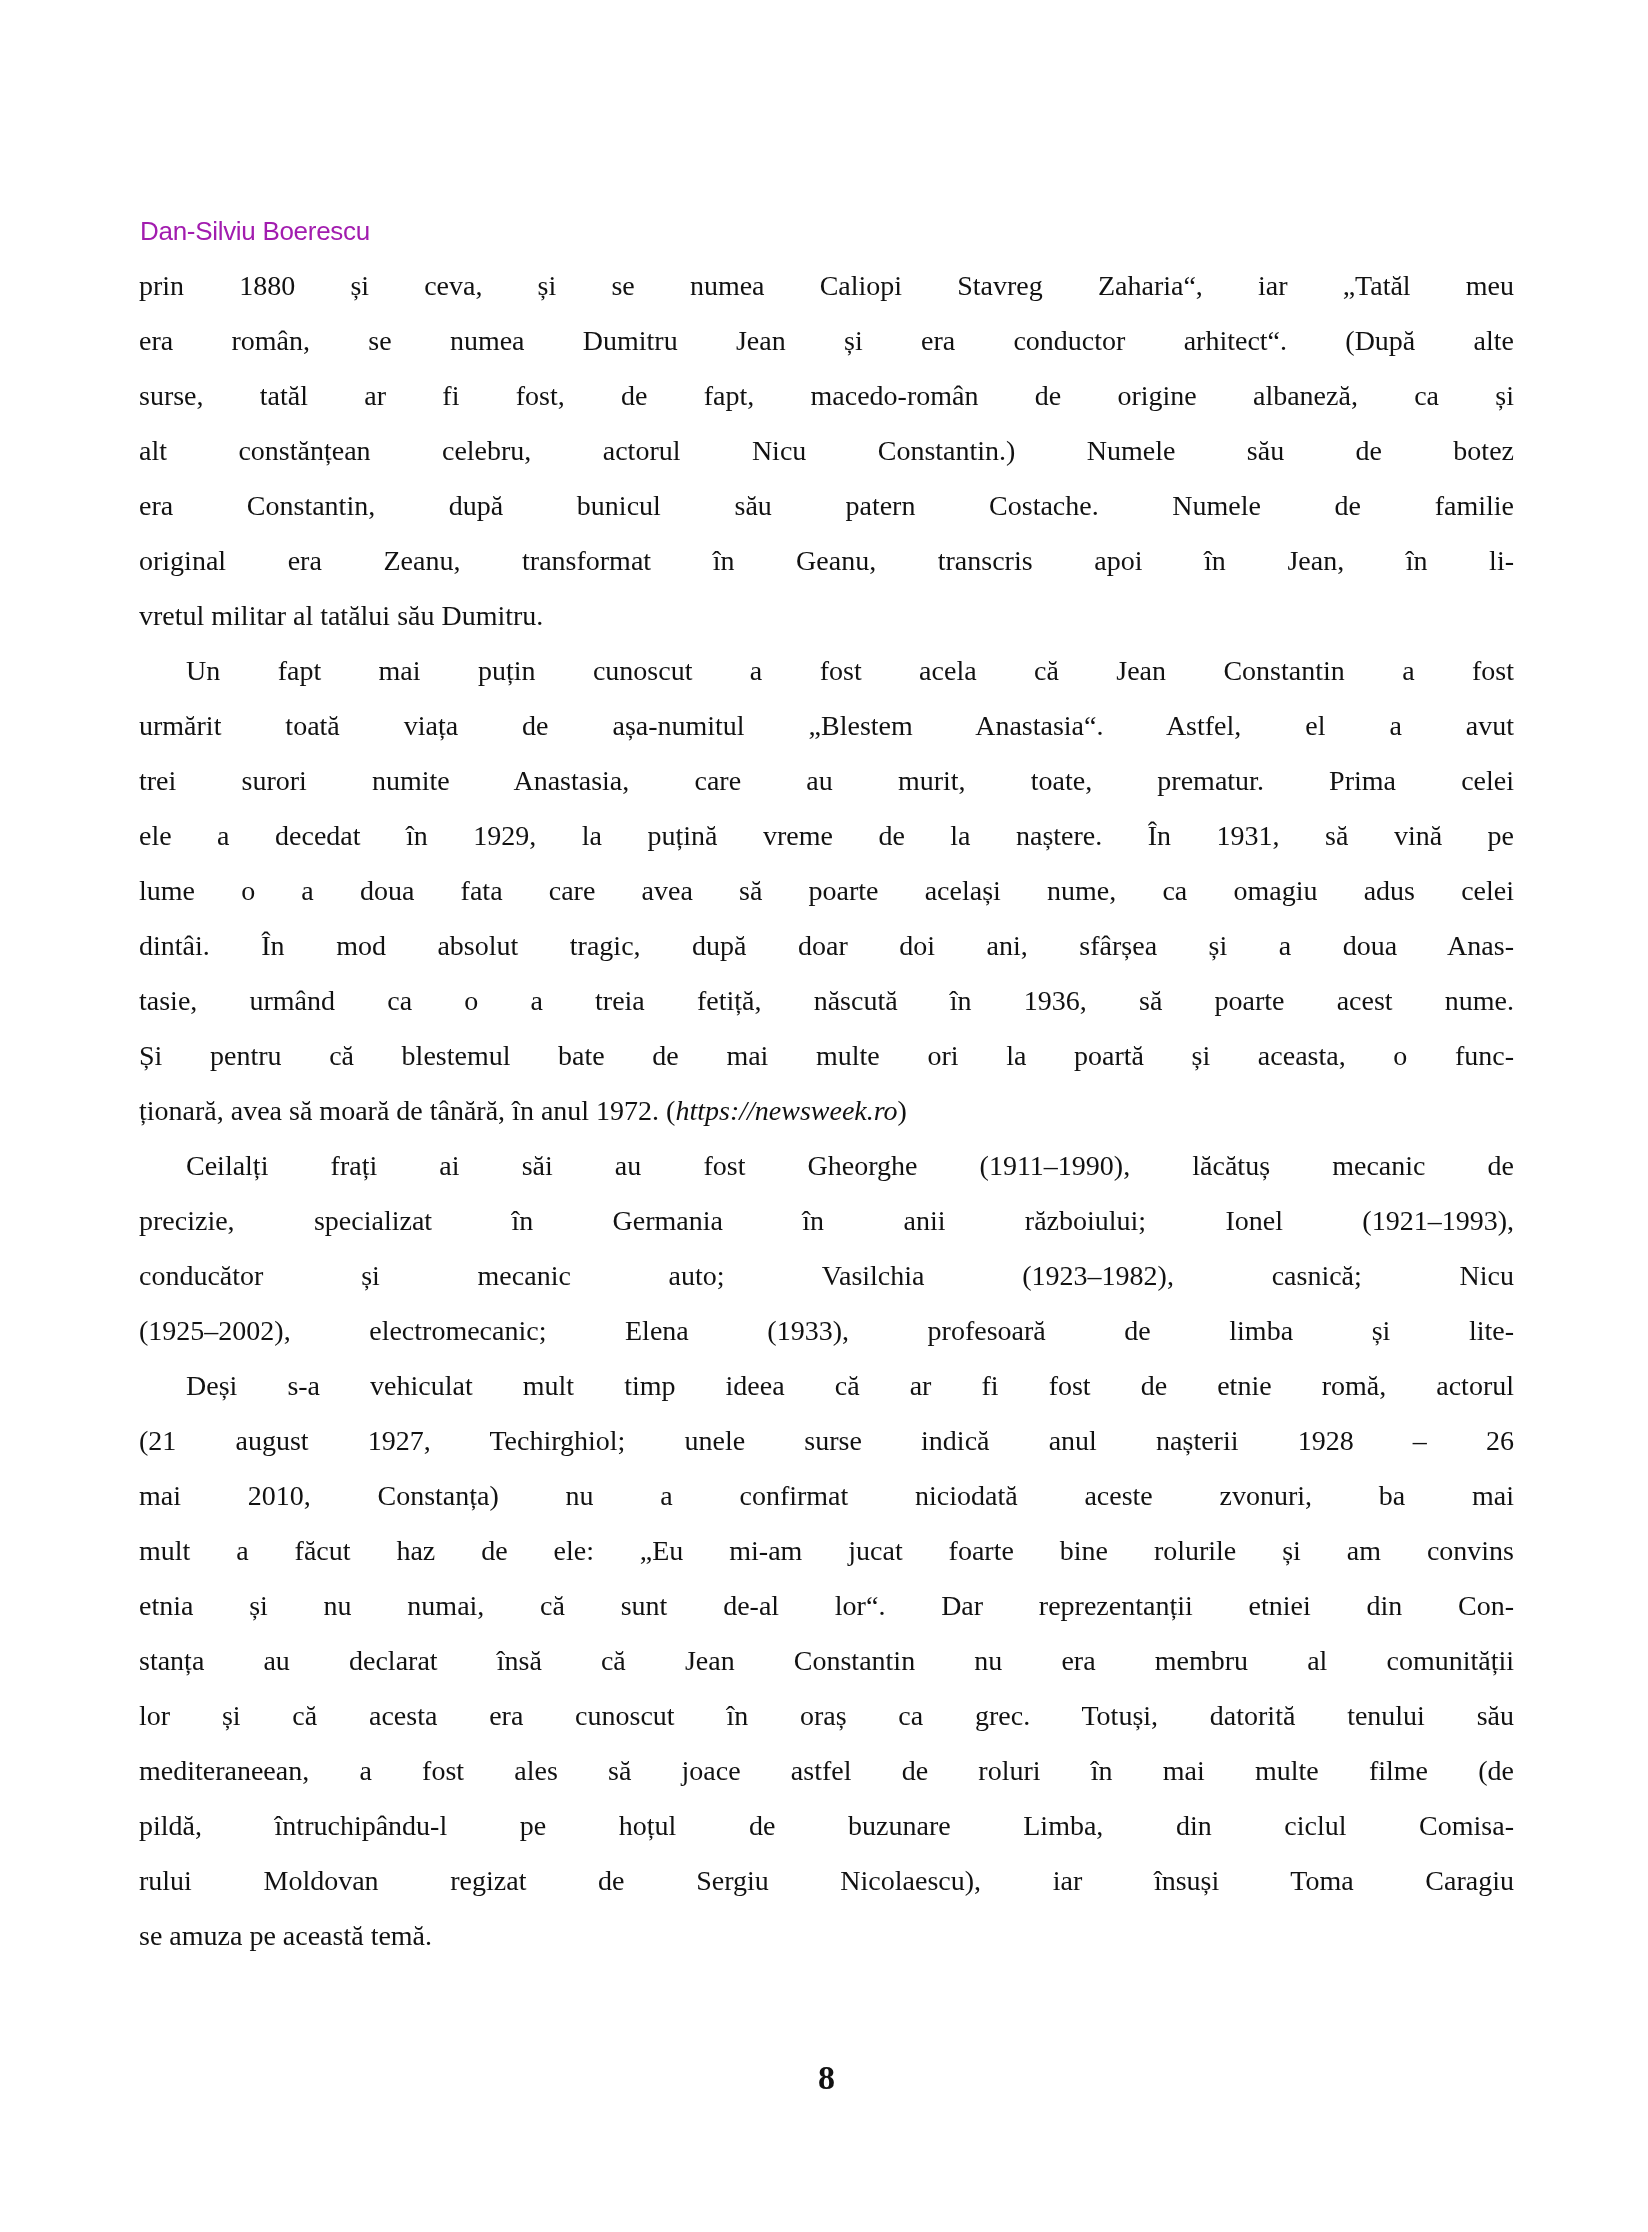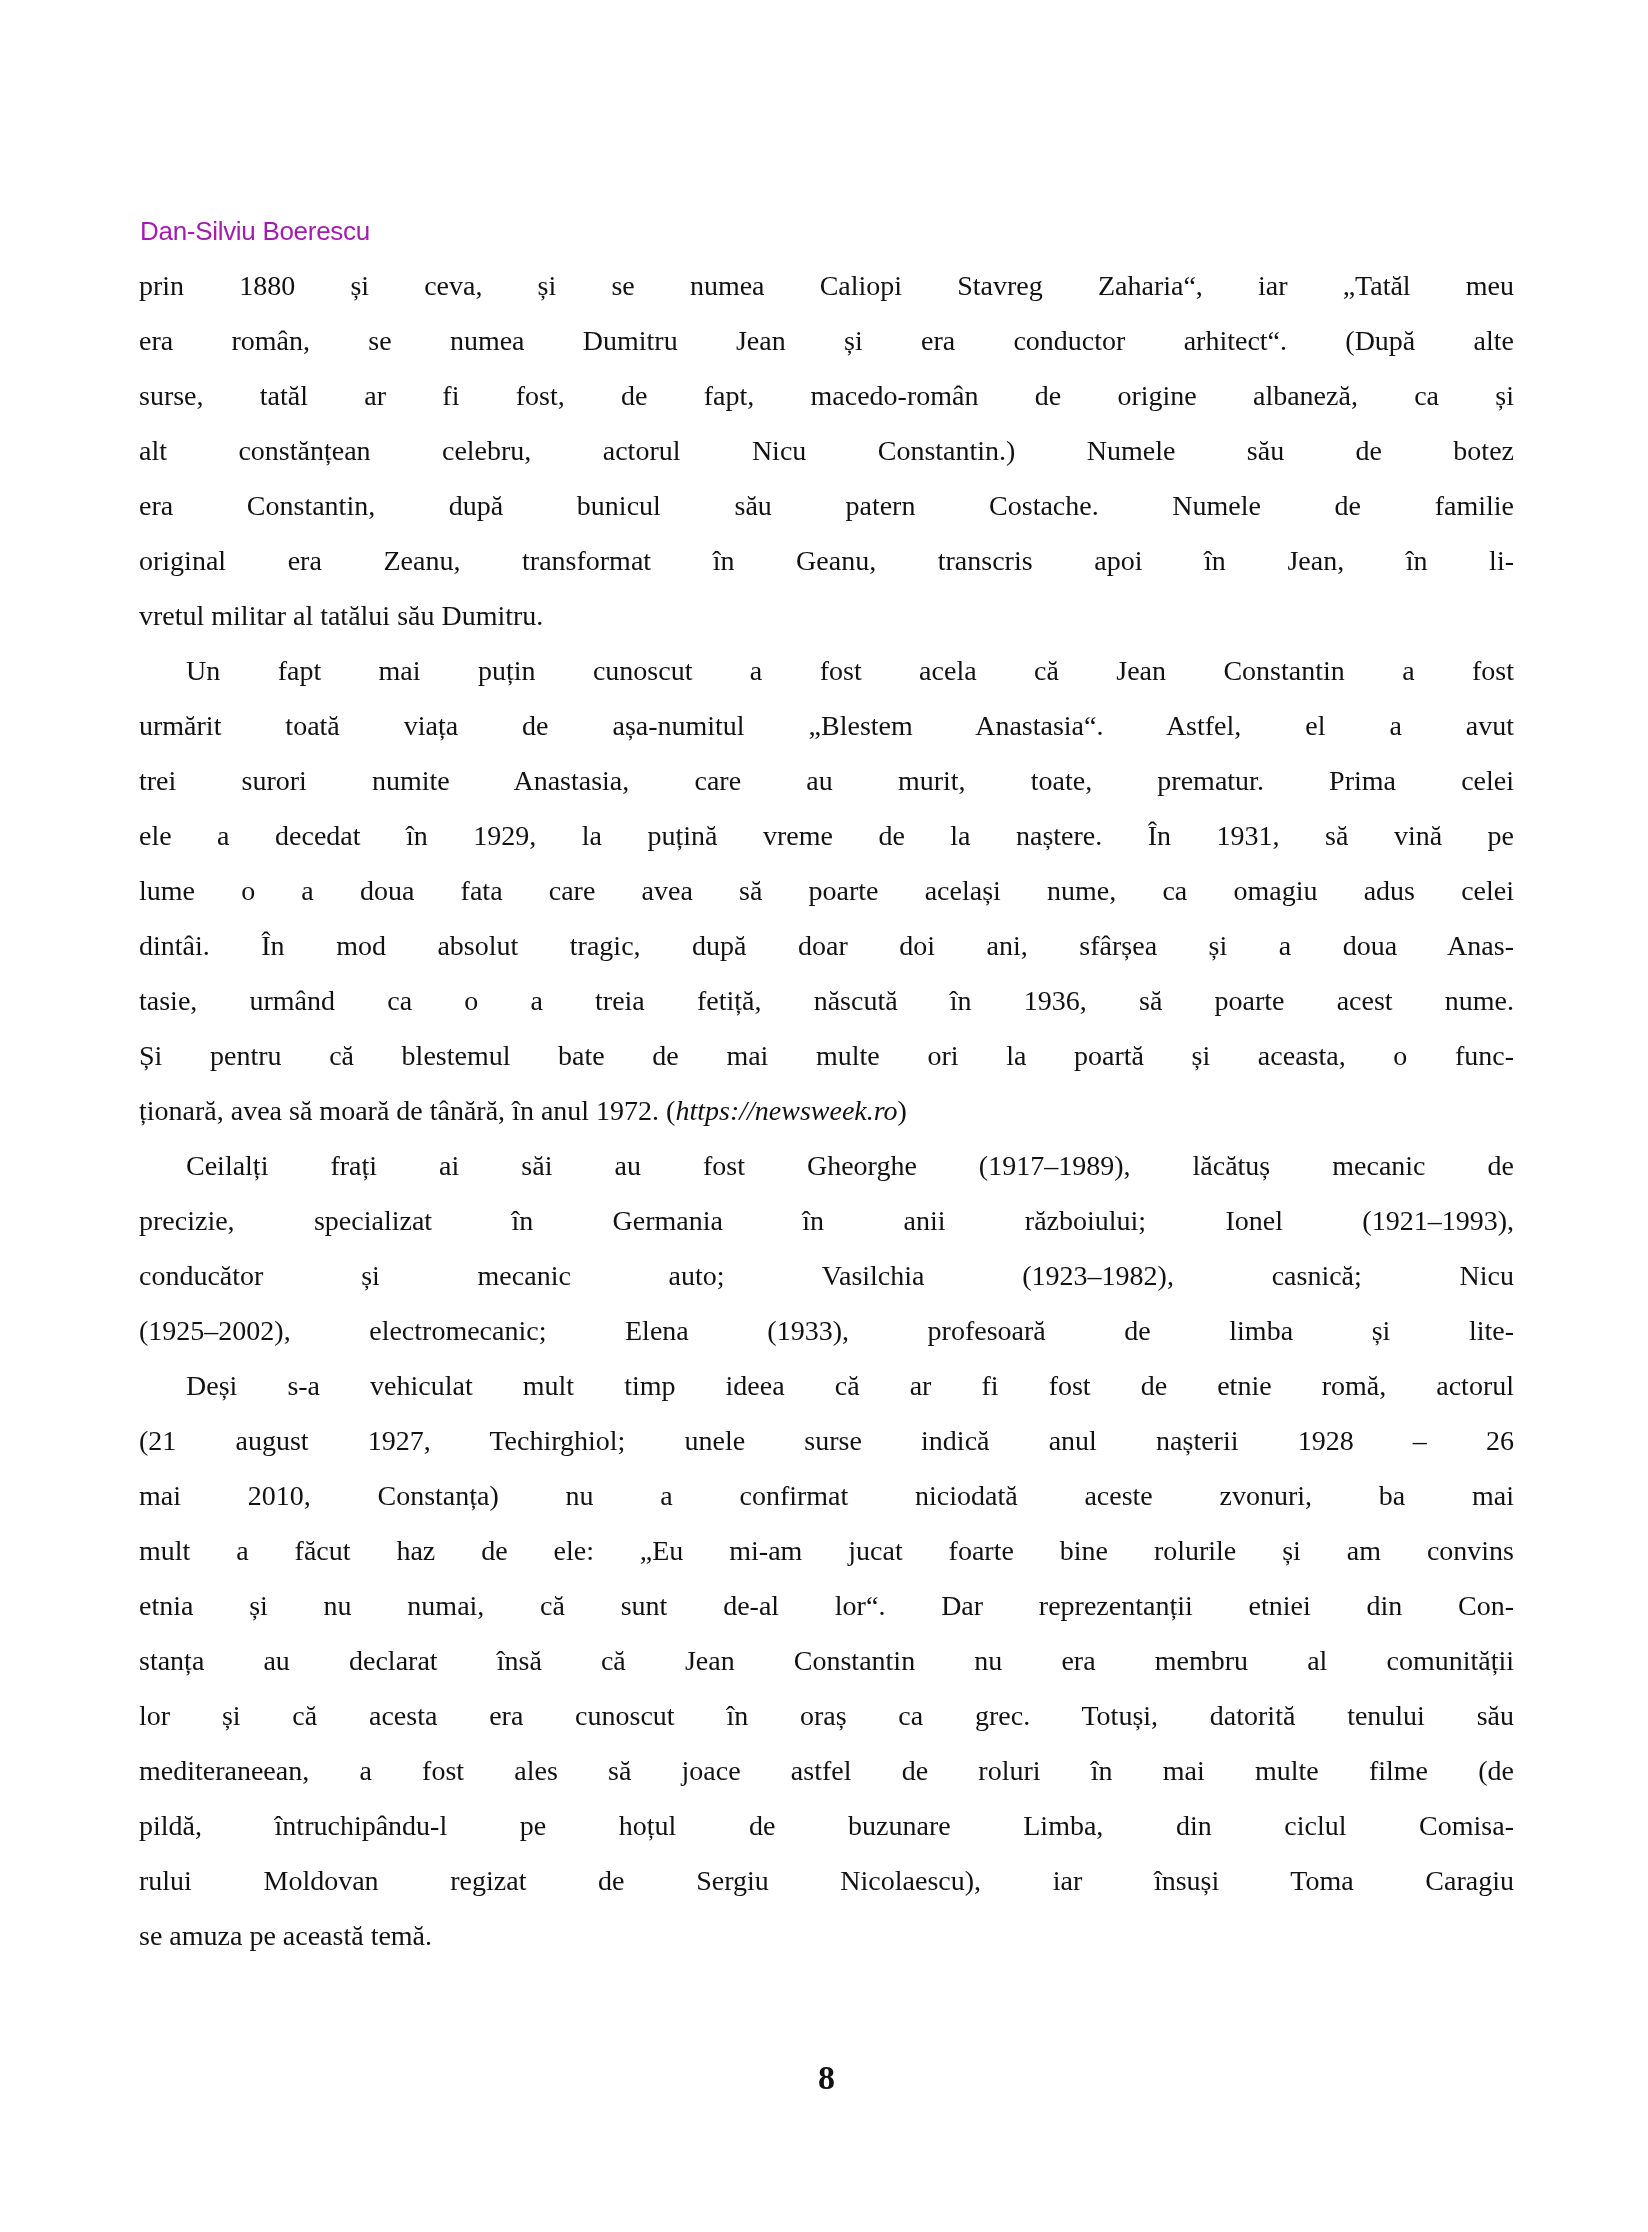--- a/index.html
+++ b/index.html
@@ -88,21 +88,21 @@
         <div class="line">urmărit toată viața de așa-numitul „Blestem Anastasia“. Astfel, el a avut</div>
         <div class="line">trei surori numite Anastasia, care au murit, toate, prematur. Prima celei</div>
         <div class="line">ele a decedat în 1929, la puțină vreme de la naștere. În 1931, să vină pe</div>
         <div class="line">lume o a doua fata care avea să poarte același nume, ca omagiu adus celei</div>
         <div class="line">dintâi. În mod absolut tragic, după doar doi ani, sfârșea și a doua Anas-</div>
         <div class="line">tasie, urmând ca o a treia fetiță, născută în 1936, să poarte acest nume.</div>
         <div class="line">Și pentru că blestemul bate de mai multe ori la poartă și aceasta, o func-</div>
         <div class="line last"><span>ționară, avea să moară de tânără, în anul 1972. (</span><em>https://newsweek.ro</em><span>)</span></div>
       </div>
       <div class="paragraph">
-        <div class="line indent">Ceilalți frați ai săi au fost Gheorghe (1917–1989), lăcătuș mecanic de</div>
+        <div class="line indent">Ceilalți frați ai săi au fost Gheorghe (1911–1990), lăcătuș mecanic de</div>
         <div class="line">precizie, specializat în Germania în anii războiului; Ionel (1921–1993),</div>
         <div class="line">conducător și mecanic auto; Vasilchia (1923–1982), casnică; Nicu</div>
         <div class="line">(1925–2002), electromecanic; Elena (1933), profesoară de limba și lite-</div>
       </div>
       <div class="paragraph">
         <div class="line indent">Deși s-a vehiculat mult timp ideea că ar fi fost de etnie romă, actorul</div>
         <div class="line">(21 august 1927, Techirghiol; unele surse indică anul nașterii 1928 – 26</div>
         <div class="line">mai 2010, Constanța) nu a confirmat niciodată aceste zvonuri, ba mai</div>
         <div class="line">mult a făcut haz de ele: „Eu mi-am jucat foarte bine rolurile și am convins</div>
         <div class="line">etnia și nu numai, că sunt de-al lor“. Dar reprezentanții etniei din Con-</div>

